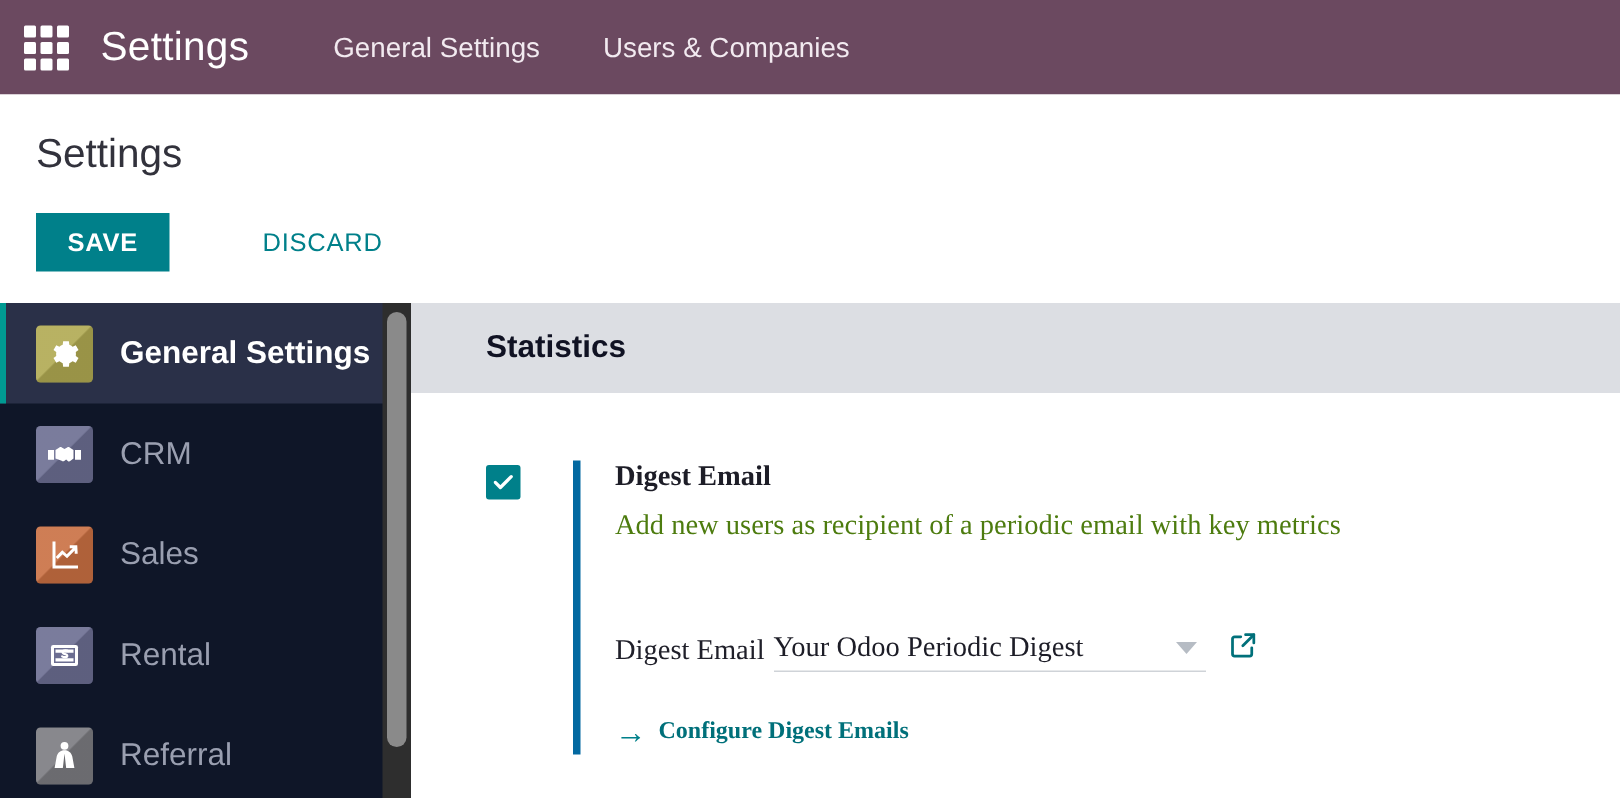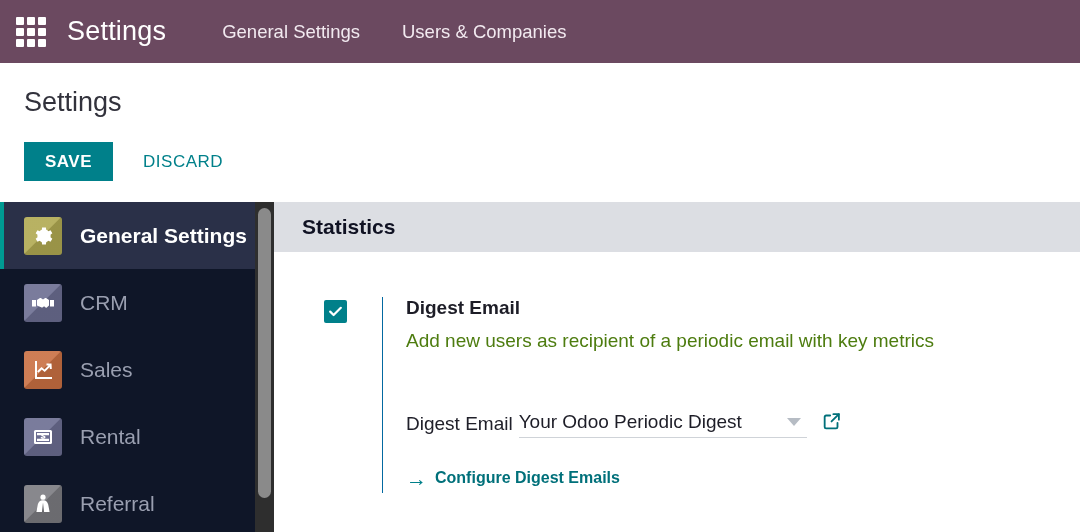--- a/index.html
+++ b/index.html
@@ -65,20 +65,21 @@
   }
   .page-title {
     font-size: 27px;
     color: #32323c;
     line-height: 1;
   }
   .btn-row {
     margin-top: 26px;
     display: flex;
     align-items: flex-start;
+    gap: 32px;
   }
   .btn-save {
     background: #00808a;
     color: #ffffff;
     font-size: 17px;
     font-weight: bold;
     letter-spacing: .5px;
     border: none;
     padding: 11px 21px;
     cursor: pointer;
@@ -182,24 +183,24 @@
   }
 
   
   .content {
     flex: 1 1 auto;
     background: #ffffff;
     overflow: hidden;
   }
   .section-head {
     background: #dcdee3;
-    height: 50px;
-    display: flex;
-    align-items: center;
-    padding-left: 28px;
+    height: 60px;
+    display: flex;
+    align-items: center;
+    padding-left: 50px;
     box-sizing: border-box;
   }
   .section-head .t {
     font-size: 21px;
     font-weight: bold;
     color: #101223;
   }
 
   .setting-block {
     display: flex;
@@ -216,23 +217,24 @@
     height: 23px;
     background: #00808a;
     border-radius: 2px;
     display: flex;
     align-items: center;
     justify-content: center;
     cursor: pointer;
   }
   .detail-cell {
     flex: 1 1 auto;
-    border-left: 1px solid #0369a1;
+    border-left: 5px solid #0369a1;
     padding-left: 23px;
     padding-bottom: 4px;
+    font-family: Liberation Serif, serif;
   }
   .opt-title {
     font-size: 19px;
     font-weight: bold;
     color: #1d1d27;
     line-height: 1.2;
     cursor: pointer;
   }
   .opt-desc {
     font-size: 19px;

